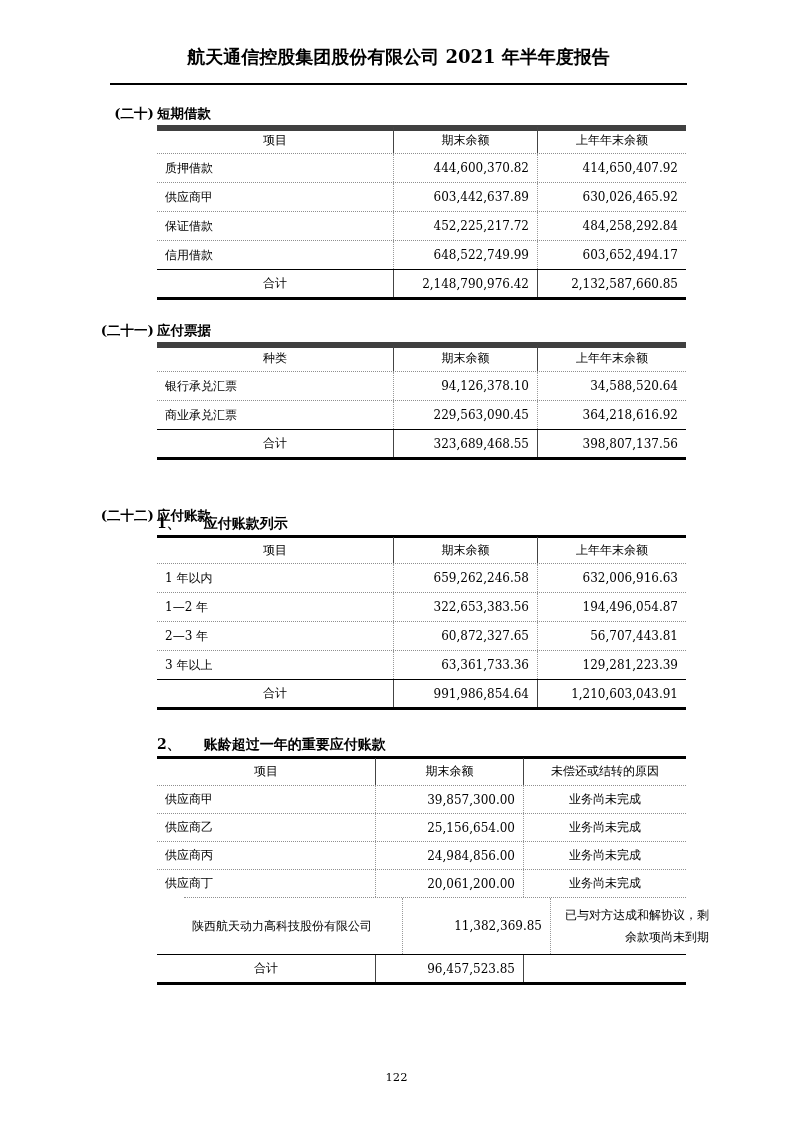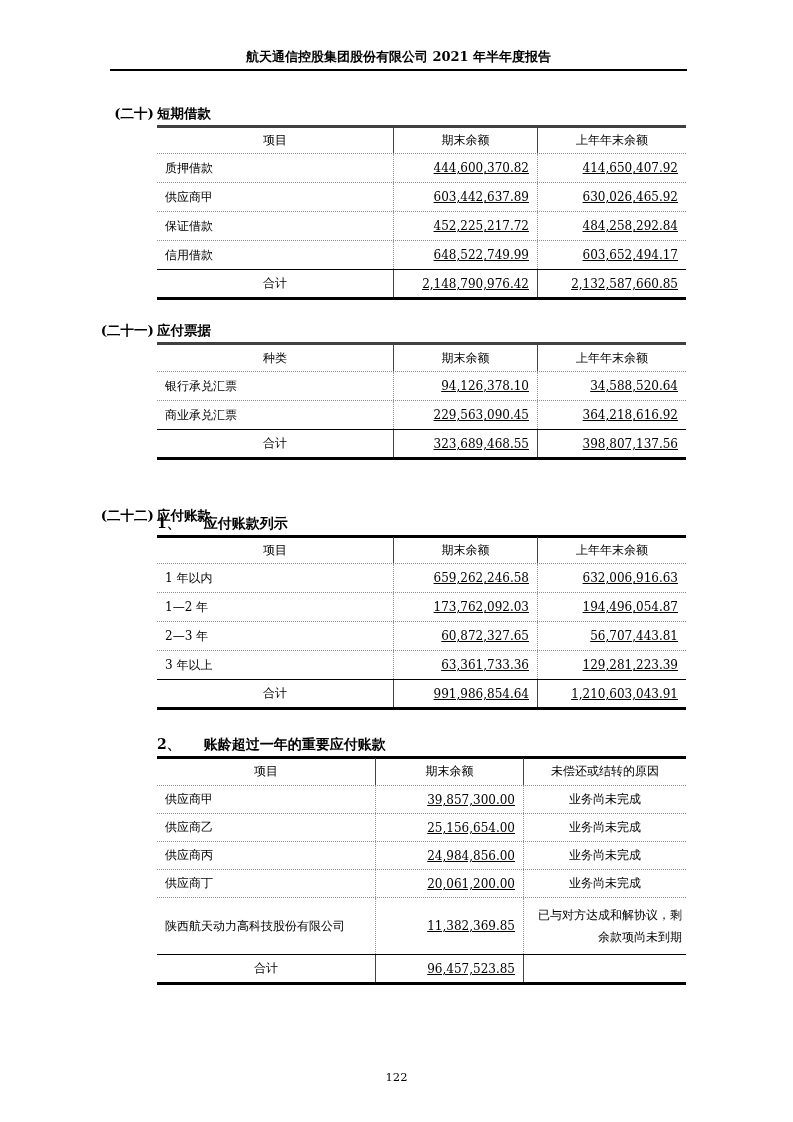--- a/index.html
+++ b/index.html
@@ -8,30 +8,30 @@
     width:793px; height:1122px;
     background:#ffffff;
     font-family:"DejaVu Serif","Liberation Serif",serif;
     font-size:12px; color:#000;
     overflow:hidden;
   }
 
   
   .doc-header {
     position:absolute; left:110px; top:48px; width:577px;
-    text-align:center; font-weight:bold; font-size:13px;
-    line-height:17px; padding-bottom:4px;
+    text-align:center; font-weight:bold; font-size:18px;
+    line-height:17px; padding-bottom:18px;
     border-bottom:2px solid #000;
   }
 
   
   .sec-heading {
     position:absolute; left:157px; width:529px;
     font-weight:bold; font-size:13.5px; line-height:18px;
-    padding-bottom:3px; border-bottom:3px solid #404040;
+    padding-bottom:3px; border-bottom:6px solid #404040;
   }
   .sec-heading.no-rule { border-bottom:none; }
   .sec-num {
     position:absolute; right:100%; top:0;
     white-space:nowrap; padding-right:3px; font-weight:bold;
   }
   .sub-heading {
     position:absolute; left:157px; width:529px;
     font-weight:bold; font-size:14px; line-height:18px;
     padding-bottom:3px; border-bottom:3px solid #000;
@@ -47,33 +47,33 @@
   .cols-a .frow { grid-template-columns:236px 144px 149px; }
   .cols-b .frow { grid-template-columns:218px 148px 163px; }
   .frow + .frow { border-top:1px dotted #8f8f8f; }
   .frow.total { border-top:1px solid #000; }
 
   .frow.head  { height:26px; }
   .frow.data  { height:28px; }
   .frow.total { height:27px; }
   .cols-b .frow.head { height:27px; }
   .cols-b .frow.data { height:27px; }
-  .frow.data.tall { height:56px; }
+  .frow.data.tall { height:56px;margin-left:27px; }
 
   .fcell {
     display:flex; align-items:center;
     min-width:0; overflow:hidden;
   }
   .fcell + .fcell { border-left:1px dotted #999; }
   .frow.head  .fcell + .fcell,
   .frow.total .fcell + .fcell { border-left:1px solid #444; }
 
   .fcell.center { justify-content:center; text-align:right; }
   .fcell.label  { justify-content:flex-start; padding-left:8px; }
-  .fcell.num    { justify-content:flex-end; padding-right:8px;text-decoration:underline; }
+  .fcell.num    { justify-content:flex-end; padding-right:8px; }
   .fcell.reason-long {
     justify-content:flex-start; text-align:right;
     padding:4px 4px 4px 6px; line-height:22px;
     white-space:normal; word-break:break-all;
   }
 
   
   .page-number {
     position:absolute; top:1070px; left:0; width:100%;
     text-align:center; font-size:11.5px;
@@ -170,21 +170,21 @@
       <div class="fcell center">期末余额</div>
       <div class="fcell center">上年年末余额</div>
     </div>
     <div class="frow data">
       <div class="fcell label">1 年以内</div>
       <div class="fcell num">659,262,246.58</div>
       <div class="fcell num">632,006,916.63</div>
     </div>
     <div class="frow data">
       <div class="fcell label">1—2 年</div>
-      <div class="fcell num">173,762,092.03</div>
+      <div class="fcell num">322,653,383.56</div>
       <div class="fcell num">194,496,054.87</div>
     </div>
     <div class="frow data">
       <div class="fcell label">2—3 年</div>
       <div class="fcell num">60,872,327.65</div>
       <div class="fcell num">56,707,443.81</div>
     </div>
     <div class="frow data">
       <div class="fcell label">3 年以上</div>
       <div class="fcell num">63,361,733.36</div>

